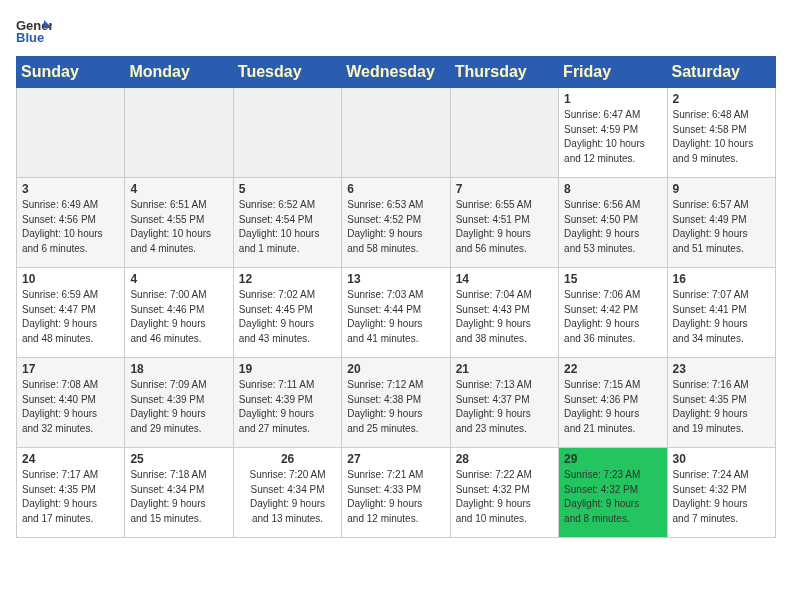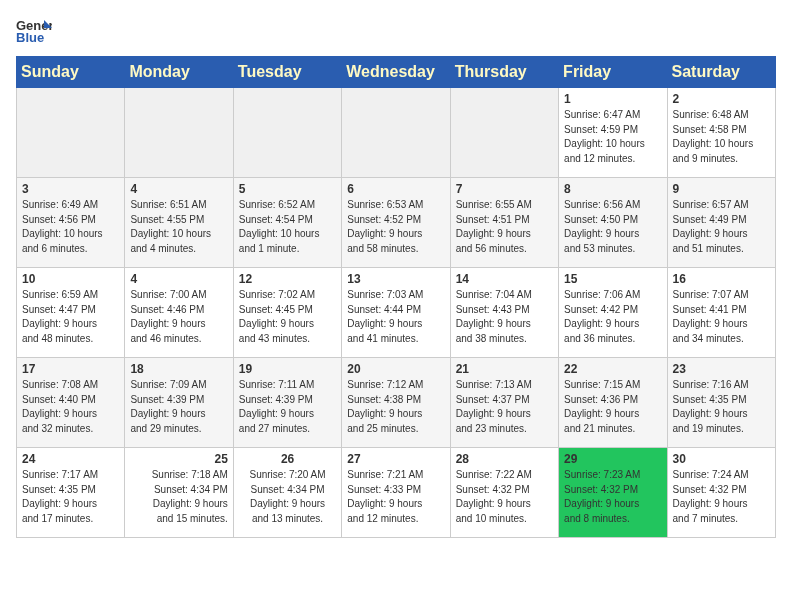--- a/index.html
+++ b/index.html
@@ -197,21 +197,21 @@
         <td style="background: rgb(245, 245, 245);">
           <span class="day-number">23</span>
           <div class="day-info">Sunrise: 7:16 AM<br>Sunset: 4:35 PM<br>Daylight: 9 hours<br>and 19 minutes.</div>
         </td>
       </tr>
       <tr>
         <td style="background: rgb(255, 255, 255);">
           <span class="day-number">24</span>
           <div class="day-info">Sunrise: 7:17 AM<br>Sunset: 4:35 PM<br>Daylight: 9 hours<br>and 17 minutes.</div>
         </td>
-        <td style="background: rgb(255, 255, 255); text-align: right;">
+        <td style="background: rgb(255, 255, 255);">
           <span class="day-number">25</span>
           <div class="day-info">Sunrise: 7:18 AM<br>Sunset: 4:34 PM<br>Daylight: 9 hours<br>and 15 minutes.</div>
         </td>
         <td style="background: rgb(255, 255, 255); text-align: center;">
           <span class="day-number">26</span>
           <div class="day-info">Sunrise: 7:20 AM<br>Sunset: 4:34 PM<br>Daylight: 9 hours<br>and 13 minutes.</div>
         </td>
         <td style="background: rgb(255, 255, 255);">
           <span class="day-number">27</span>
           <div class="day-info">Sunrise: 7:21 AM<br>Sunset: 4:33 PM<br>Daylight: 9 hours<br>and 12 minutes.</div>

